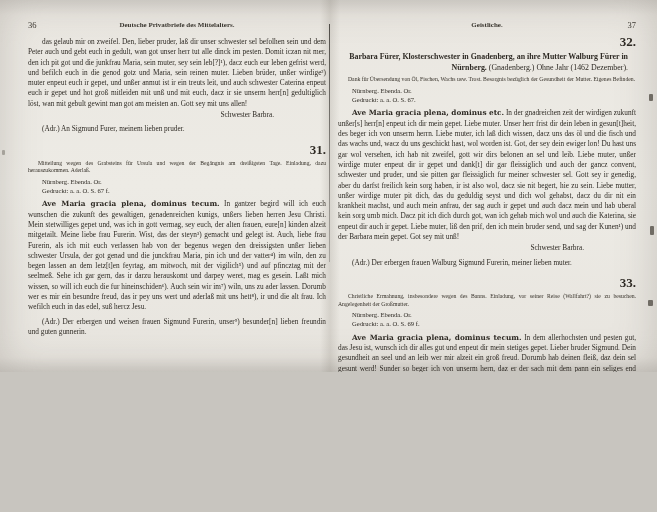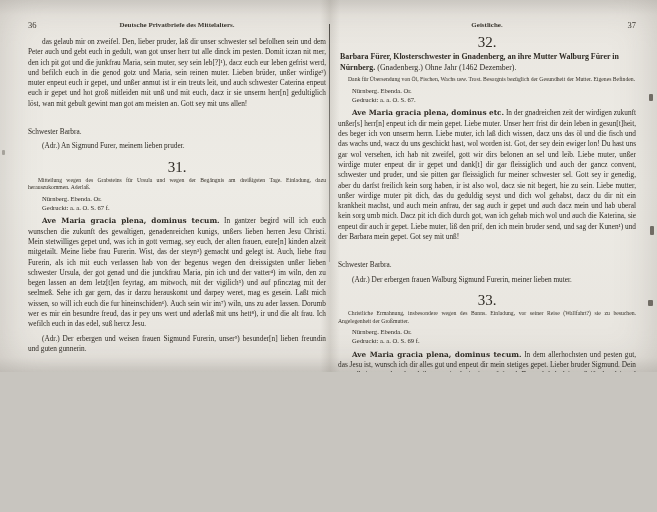--- a/index.html
+++ b/index.html
@@ -25,28 +25,28 @@
     position:relative;height:13px;margin-bottom:4px;
     font-size:7px;line-height:11px;text-align:center;font-weight:bold;
     color:#3a362f;
   }
   .pagenum{position:absolute;top:0;font-size:8.5px;font-weight:normal;}
   .pagenum.left{left:0;}
   .pagenum.right{right:0;}
   p{margin:0;}
   .letter-body{text-indent:14px;}
   .opening{font-weight:bold;font-family:"DejaVu Serif",serif;}
-  .signature{text-align:left;padding-right:52px;margin-top:18px;}
+  .signature{text-align:right;padding-right:52px;margin-top:1px;}
   .address{text-indent:14px;margin-top:4px;}
   .letter-number{
-    text-align:center;font-weight:normal;font-size:15px;
+    text-align:right;font-weight:bold;font-size:13px;
     margin-top:10px;margin-bottom:5px;text-indent:0;
   }
   .letter-heading{
-    text-align:left;font-size:7.9px;line-height:10.6px;
+    text-align:right;font-size:7.9px;line-height:10.6px;
     margin:0 8px 3px 2px;text-indent:0;
   }
   .letter-heading .hb{font-weight:bold;}
   .regest{
     font-size:5.7px;line-height:7.4px;text-indent:10px;
     margin:1px 0 3px 0;color:#363129;
   }
   .src{
     font-size:6.6px;line-height:8.8px;text-indent:0;
     padding-left:14px;text-align:left;

